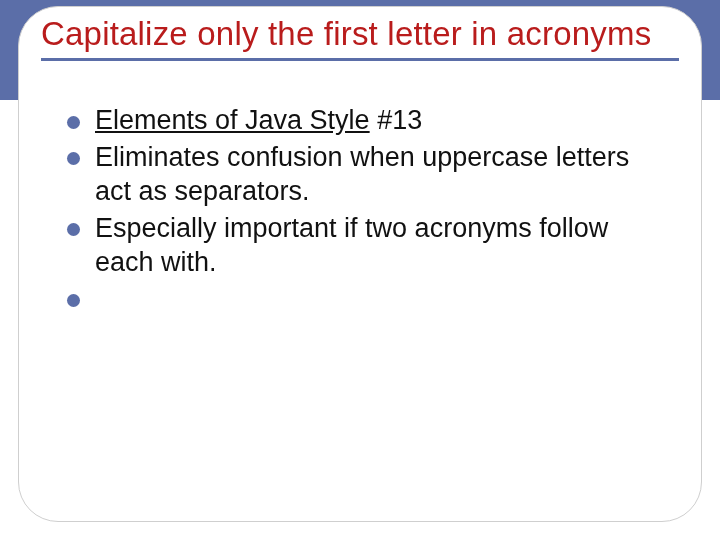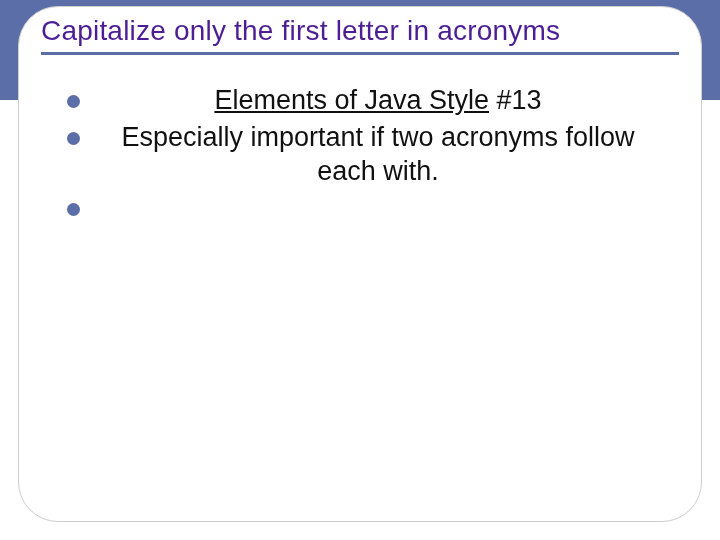--- a/index.html
+++ b/index.html
@@ -27,33 +27,32 @@
     left: 18px;
     right: 18px;
     bottom: 18px;
     background: #fff;
     border: 1px solid #cfcfcf;
     border-radius: 40px;
     overflow: hidden;
   }
   .title {
     padding: 6px 22px 2px 22px;
-    font-size: 28px;
+    font-size: 33px;
     line-height: 1.25;
-    color: #4c1d95;
+    color: #b91c1c;
     letter-spacing: 0.2px;
   }
   .title-rule {
     margin: 2px 22px 0 22px;
     height: 0;
     border-bottom: 3px solid #5b6ea8;
   }
   .body {
-    padding: 28px 40px 20px 48px;
-    text-align: center;
+    padding: 42px 40px 20px 48px;
   }
   ul.bullets {
     list-style: none;
   }
   ul.bullets > li {
     position: relative;
     font-size: 27px;
     line-height: 1.28;
     color: #111;
     padding-left: 28px;
@@ -79,20 +78,24 @@
     <div class="title">Capitalize only the first letter in acronyms</div>
     <div class="title-rule"></div>
     <div class="body">
       <ul class="bullets">
         <li>
           <span class="dot"></span>
           <span></span><span class="u">Elements of Java Style</span><span> #13</span>
         </li>
         <li>
           <span class="dot"></span>
+          <span>Eliminates confusion when uppercase letters act as separators.</span><span class="u"></span><span></span>
+        </li>
+        <li>
+          <span class="dot"></span>
           <span>Especially important if two acronyms follow each with.</span><span class="u"></span><span></span>
         </li>
         <li>
           <span class="dot"></span>
           <span class="u"></span><span></span>
         </li>
       </ul>
     </div>
   </div>
 </div>

